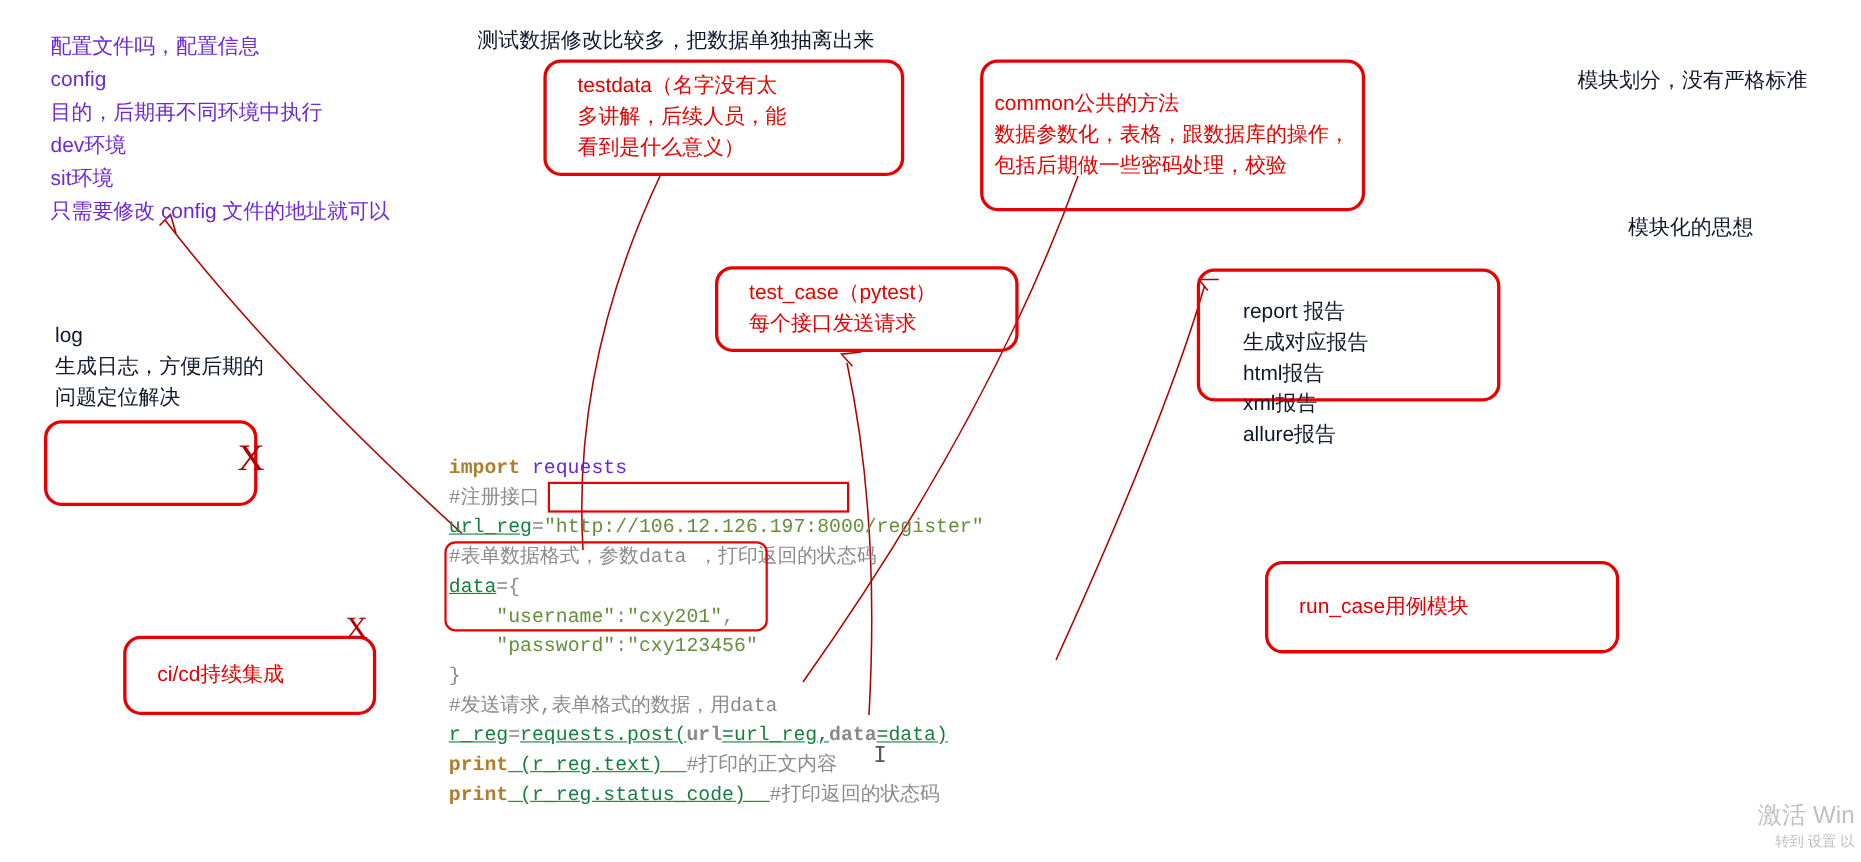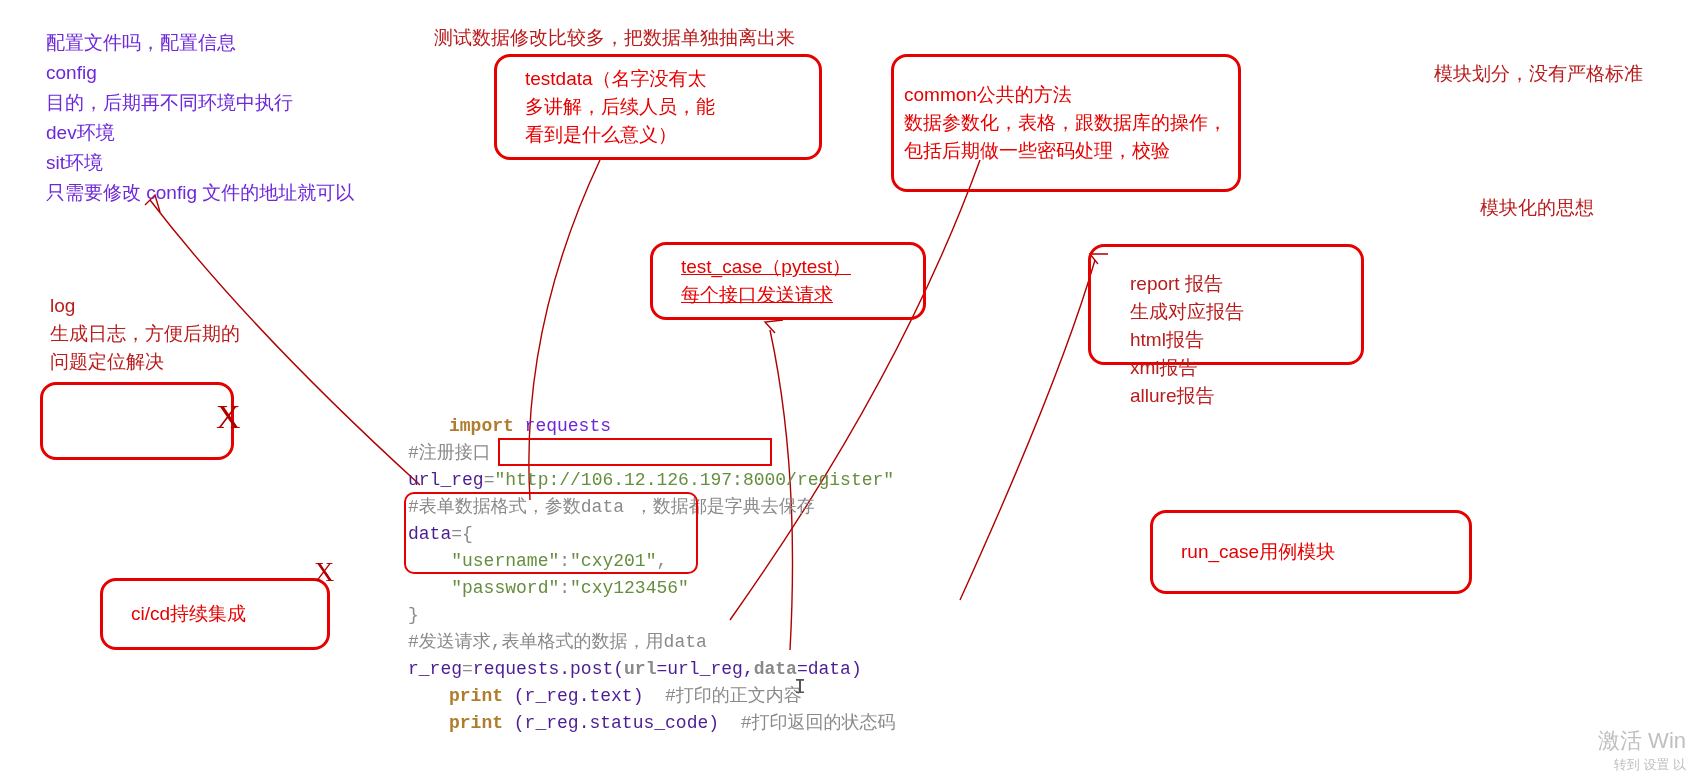--- a/index.html
+++ b/index.html
@@ -13,45 +13,45 @@
     position: relative;
   }
   .abs { position: absolute; }
   .black-text {
     color: #6d28d9;
     font-size: 19px;
     line-height: 30px;
     white-space: pre;
   }
   .red-text {
-    color: #b91c1c;
+    color: #0f172a;
     font-size: 19px;
     line-height: 28px;
     white-space: pre;
   }
   .red-box {
     border: 3px solid #e60000;
     border-radius: 16px;
     color: #e60000;
     font-size: 19px;
     line-height: 28px;
     padding: 8px 28px;
     white-space: pre;
     background: transparent;
   }
   .code {
     font-family: "Consolas", "Courier New", monospace;
     font-size: 18px;
     line-height: 27px;
     white-space: pre;
   }
-  .c-kw   { color: #b07d2c; font-weight: bold; margin-left: 41px; }  
+  .c-kw   { color: #b07d2c; font-weight: bold; }  
   .c-mod  { color: #6d28d9; }                     
   .c-cmt  { color: #8a8a8a; }                     
-  .c-id   { color: #4c1d95; }                     
+  .c-id   { color: #15803d; text-decoration: underline; }                     
   .c-pun  { color: #8a8a8a; }                     
   .c-str  { color: #668e3e; }                     
   .c-par  { color: #8a8a8a; margin-top: 20px; }                     
   .c-bold { font-weight: bold; }
   svg.arrows {
     position: absolute;
     left: 0; top: 0;
     width: 1692px;
     height: 784px;
     pointer-events: none;
@@ -119,47 +119,47 @@
 <div class="abs red-text" style="left:1480px; top:194px;">模块化的思想</div>
 
 <div class="abs red-box" style="left:494px; top:54px; width:266px;">testdata（名字没有太
 多讲解，后续人员，能
 看到是什么意义）</div>
 
 <div class="abs red-box" style="left:891px; top:54px; width:324px; padding:24px 10px;">common公共的方法
 数据参数化，表格，跟数据库的操作，
 包括后期做一些密码处理，校验</div>
 
-<div class="abs red-box" style="left:650px; top:242px; width:214px;text-decoration:underline;">test_case（pytest）
+<div class="abs red-box" style="left:650px; top:242px; width:214px;">test_case（pytest）
 每个接口发送请求</div>
 
 <div class="abs" style="left:1088px; top:244px; width:270px; height:115px; border:3px solid #e60000; border-radius:16px;"></div>
 <div class="abs red-text" style="left:1130px; top:270px;">report 报告
 生成对应报告
 html报告
 xml报告
 allure报告</div>
 
 <div class="abs red-box" style="left:1150px; top:510px; width:260px; height:62px; display:flex; align-items:center;">run_case用例模块</div>
 
 <div class="abs red-text" style="left:50px; top:292px;">log
 生成日志，方便后期的
 问题定位解决</div>
 
 <div class="abs red-box" style="left:40px; top:382px; width:132px; height:56px;"></div>
 <div class="abs hand-x" style="left:216px; top:398px;">X</div>
 
-<div class="abs red-box" style="left:100px; top:578px; width:168px; height:50px; display:flex; align-items:center;">ci/cd持续集成</div>
+<div class="abs red-box" style="left:112px; top:578px; width:168px; height:50px; display:flex; align-items:center;">ci/cd持续集成</div>
 <div class="abs hand-x" style="left:314px; top:556px; font-size:28px;">X</div>
 
 <div class="abs code" style="left:408px; top:386px;">
 <span class="c-kw">import</span><span class="c-mod"> requests</span>
 <span class="c-cmt">#注册接口</span>
 <span class="c-id">url_reg</span><span class="c-pun">=</span><span class="c-str">"</span><span class="c-str">http://106.12.126.197:8000</span><span class="c-str">/register"</span>
-<span class="c-cmt">#表单数据格式，参数data ，数据都是字典去保存</span>
+<span class="c-cmt">#表单数据格式，参数data ，打印返回的状态码</span>
 <span class="c-id">data</span><span class="c-pun">={</span>
     <span class="c-str">"username"</span><span class="c-pun">:</span><span class="c-str">"cxy201"</span><span class="c-pun">,</span>
     <span class="c-str">"password"</span><span class="c-pun">:</span><span class="c-str">"cxy123456"</span>
 <span class="c-pun">}</span>
 <span class="c-cmt">#发送请求,表单格式的数据，用data</span>
 <span class="c-id">r_reg</span><span class="c-pun">=</span><span class="c-id">requests.post(</span><span class="c-par c-bold">url</span><span class="c-id">=url_reg,</span><span class="c-par c-bold">data</span><span class="c-id">=data)</span>
 <span class="c-kw">print</span><span class="c-id"> (r_reg.text)  </span><span class="c-cmt">#打印的正文内容</span>
 <span class="c-kw">print</span><span class="c-id"> (r_reg.status_code)  </span><span class="c-cmt">#打印返回的状态码</span>
 </div>
 

